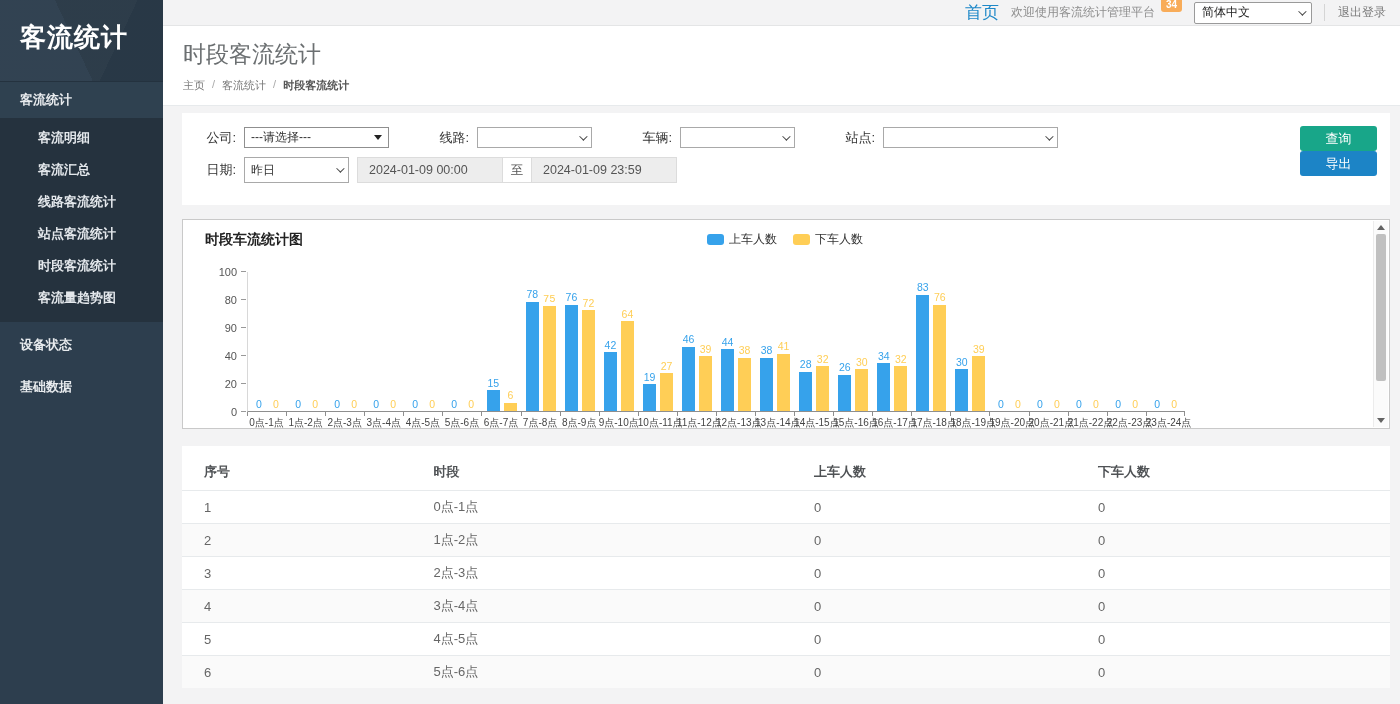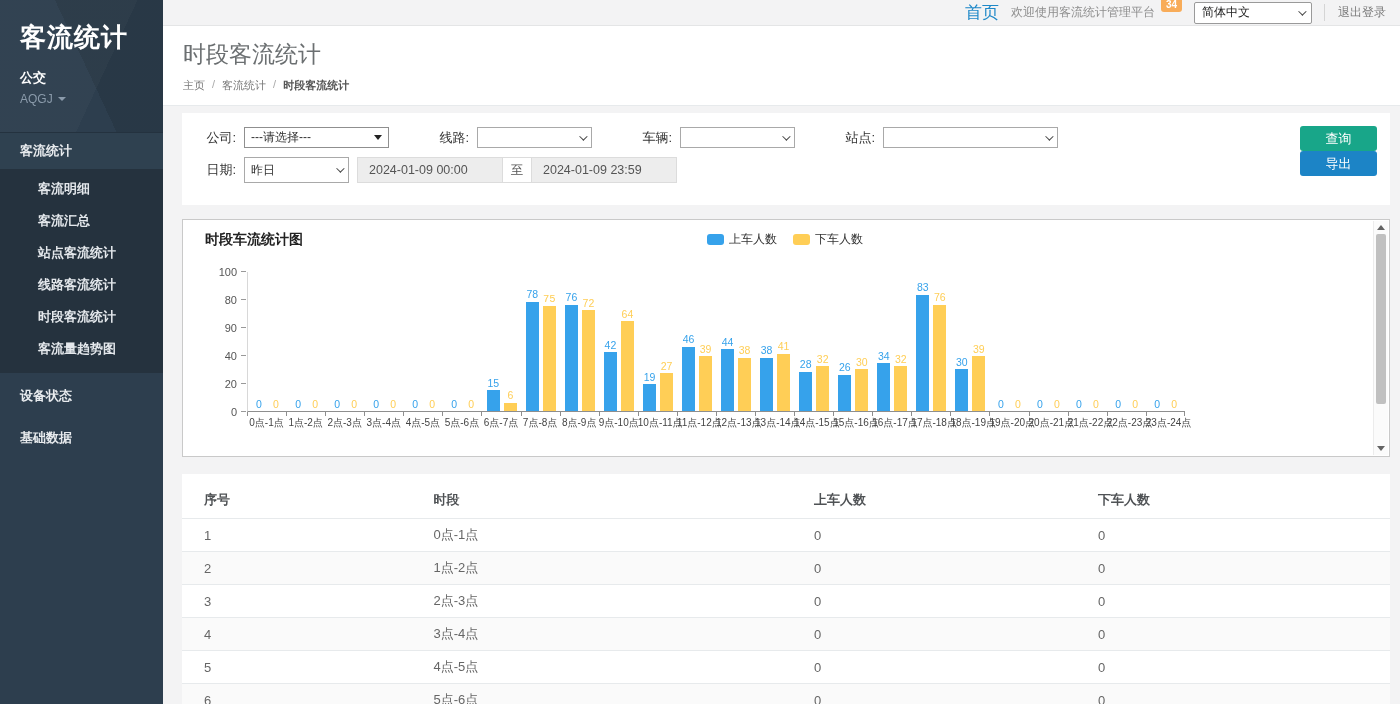--- a/index.html
+++ b/index.html
@@ -63,21 +63,21 @@
     font-size:12.5px; color:#555; display:flex; align-items:center; padding-left:11px; }
   .date-to { height:26px; width:28px; background:#fff; border-top:1px solid #dcdcdc; border-bottom:1px solid #dcdcdc;
     display:flex; align-items:center; justify-content:center; font-size:12.5px; color:#555; }
   .btn-col { position:absolute; right:13px; top:13px; display:flex; flex-direction:column; }
   .btn { width:77px; height:25px; border:none; border-radius:3px; color:#fff; font-size:13px;
     font-family:inherit; cursor:pointer; }
   .btn.search { background:#18a689; }
   .btn.export { background:#1c84c6; }
 
   
-  .chart-panel { position:relative; border:1px solid #c9c9c9; height:238px; padding:10px 24px 0 22px; margin-bottom:17px; }
+  .chart-panel { position:relative; border:1px solid #c9c9c9; height:210px; padding:10px 24px 0 22px; margin-bottom:17px; }
   .chart-head { position:relative; height:22px; }
   .chart-title { font-size:14px; font-weight:700; color:#222; }
   .legend { position:absolute; left:50%; top:1px; transform:translateX(-50%); display:flex; gap:16px; align-items:center; }
   .legend-item { display:flex; align-items:center; gap:5px; }
   .legend-swatch { width:17px; height:11px; border-radius:3px; }
   .legend-label { font-size:12px; color:#333; }
   .chart-body { display:flex; margin-top:20px; }
   .yaxis { position:relative; width:42px; height:140px; flex:none; }
   .ytick { position:absolute; right:10px; font-size:11px; color:#555; }
   .ymark { position:absolute; right:1px; width:5px; height:1px; background:#999; }
@@ -107,34 +107,27 @@
   col.c1{width:19%;} col.c2{width:31.5%;} col.c3{width:23.5%;} col.c4{width:26%;}
   th { text-align:left; font-size:13px; font-weight:700; color:#4f5255; padding:11px 8px 9px 22px; }
   td { font-size:13px; color:#666; padding:7px 8px 7px 22px; border-top:1px solid #e7eaec; }
   tbody tr:nth-child(even) { background:#fafafa; }
 </style>
 </head>
 <body>
 
 <div class="sidebar">
   <div class="brand">客流统计</div>
-  <div class="profile">
-    <div class="org">公交</div>
-    <div class="user">
-      <span>AQGJ</span>
-      <span class="caret-sm"></span>
-    </div>
-  </div>
   <div class="nav">
     <div class="nav-parent">客流统计</div>
     <div class="nav-sub" id="submenu">
         <div class="nav-subitem">客流明细</div>
         <div class="nav-subitem">客流汇总</div>
+        <div class="nav-subitem">线路客流统计</div>
         <div class="nav-subitem">站点客流统计</div>
-        <div class="nav-subitem">线路客流统计</div>
         <div class="nav-subitem">时段客流统计</div>
         <div class="nav-subitem">客流量趋势图</div>
       </div>
     <div class="nav-item">设备状态</div>
     <div class="nav-item">基础数据</div>
   </div>
 </div>
 
 <div class="main">
 

